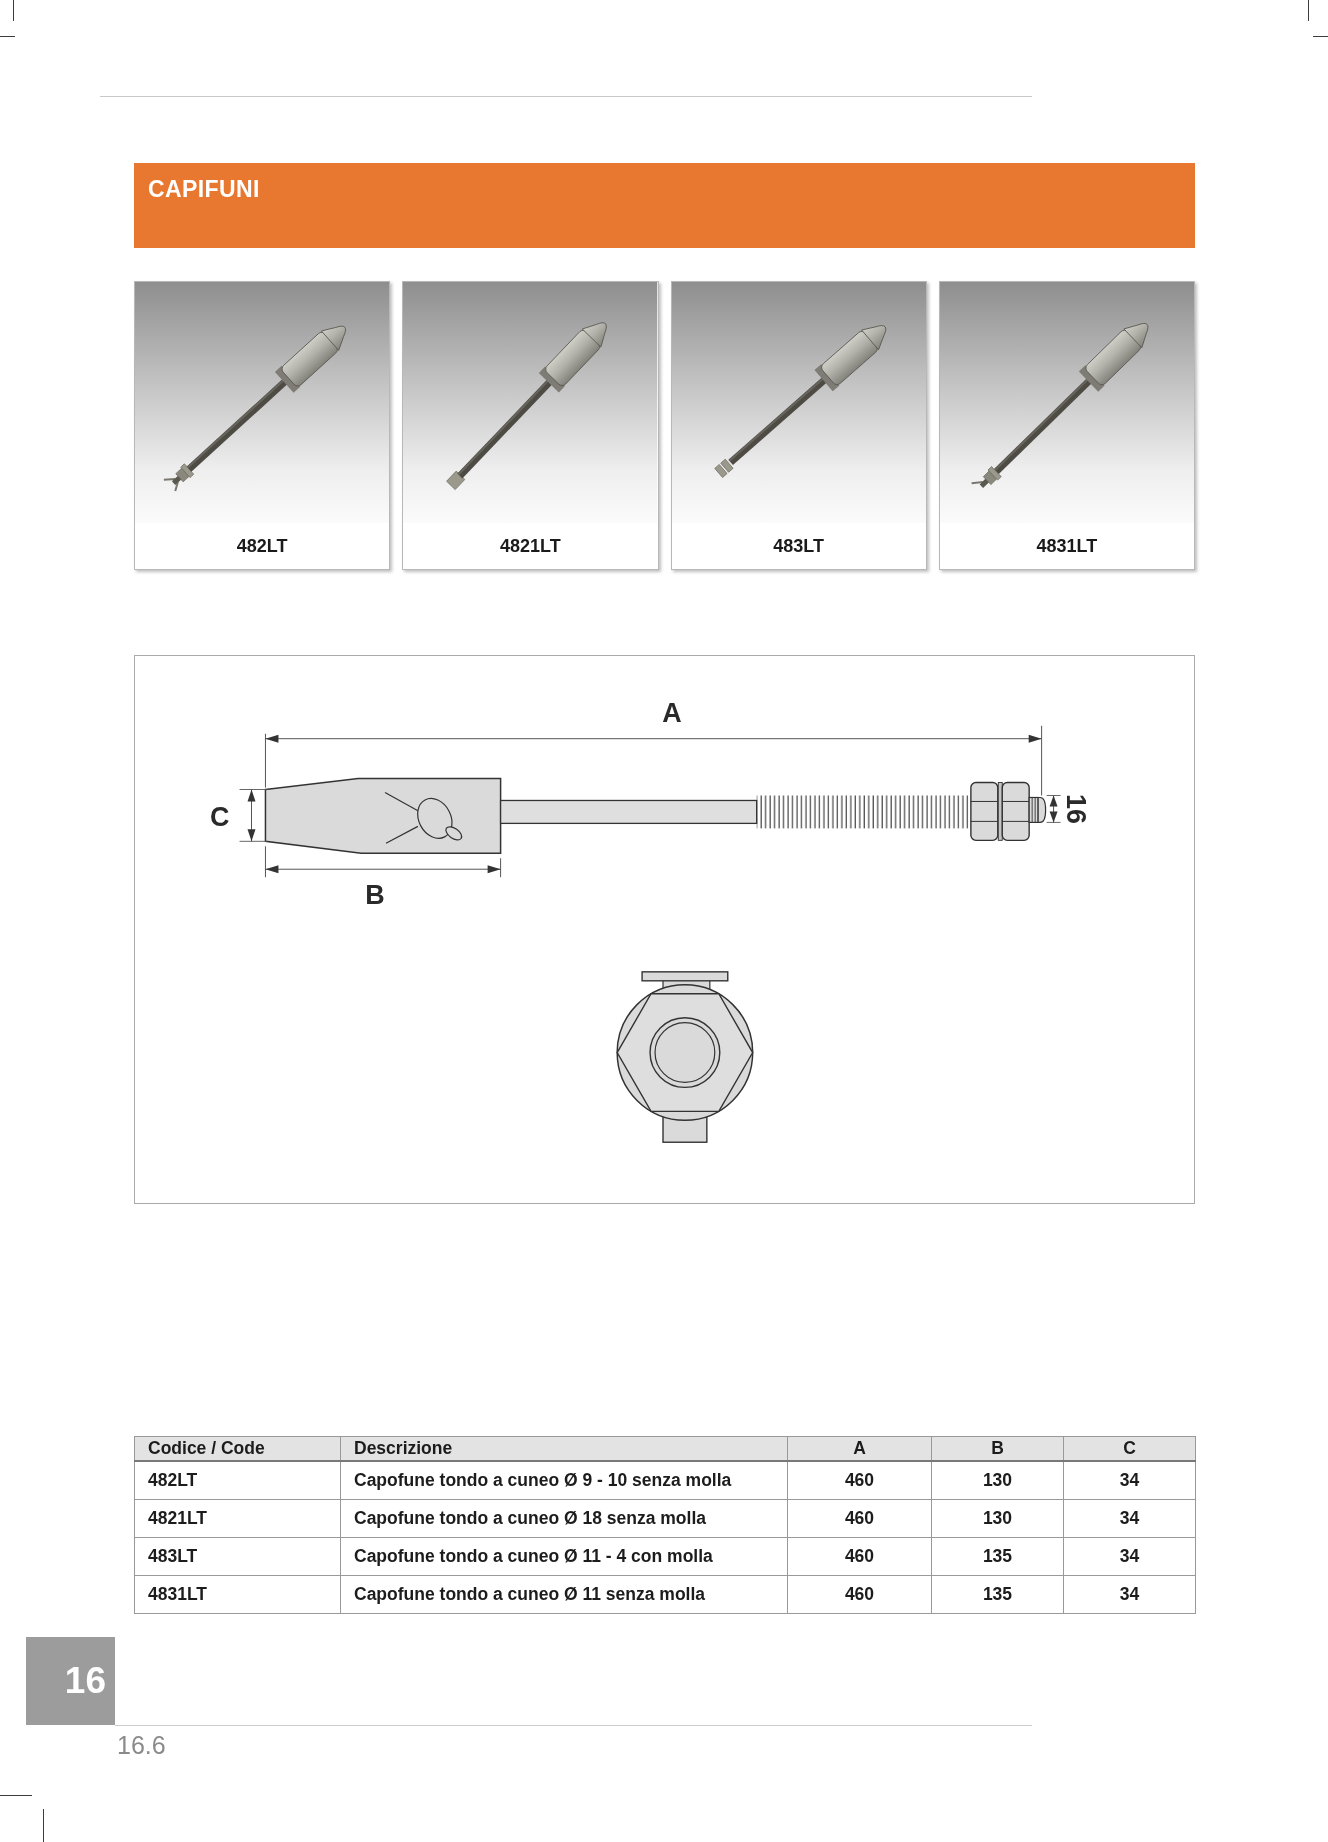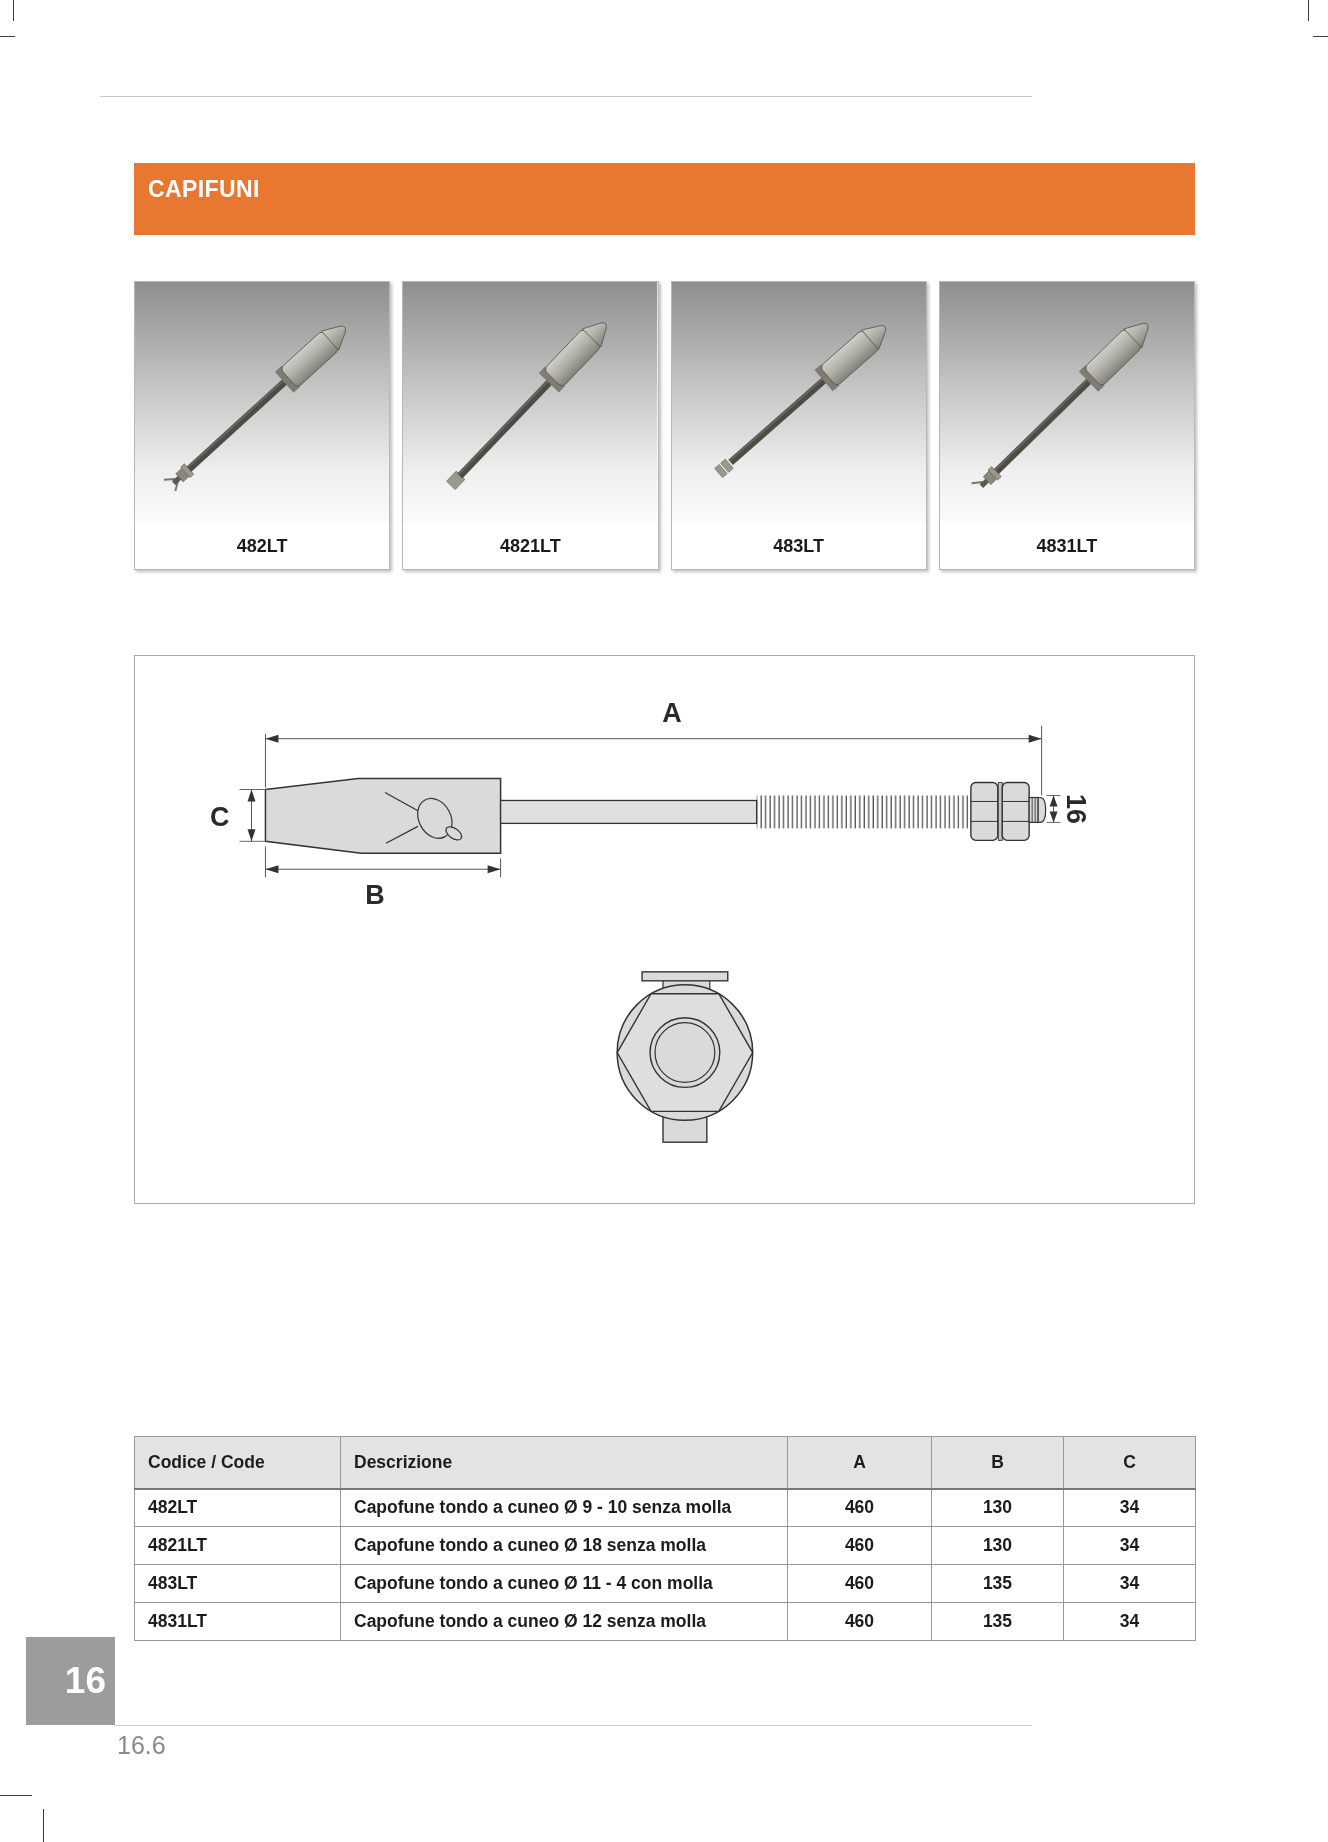--- a/index.html
+++ b/index.html
@@ -6,21 +6,21 @@
   body{font-family:"Liberation Sans", sans-serif;}
   #page{position:relative;width:1328px;height:1842px;background:#fff;overflow:hidden;}
 
   
   .mark{position:absolute;background:#3c3c3c;}
 
   
   .top-rule{position:absolute;left:100px;top:96px;width:932px;height:1px;background:#c9c9c9;}
 
   
-  .banner{position:absolute;left:134px;top:163px;width:1061px;height:72px;
+  .banner{position:absolute;left:134px;top:163px;width:1061px;height:85px;
           background:#E8772F;color:#fff;box-sizing:border-box;padding:12px 0 0 14px;}
   .banner .t1{font-size:23px;font-weight:bold;line-height:29px;letter-spacing:.4px;}
   .banner .t2{font-size:23px;font-weight:bold;font-style:italic;line-height:29px;letter-spacing:.4px;}
 
   
   .products{position:absolute;left:134px;top:281px;width:1061px;height:289px;
             display:flex;gap:12px;}
   .card{flex:1;background:#fff;border:1px solid #b8b8b8;box-sizing:border-box;
         display:flex;flex-direction:column;box-shadow:2px 2px 3px rgba(0,0,0,.25);}
   .card .photo{flex:1;min-height:0;}
@@ -31,21 +31,21 @@
   
   .diagram{position:absolute;left:134px;top:655px;width:1061px;height:549px;
            border:1px solid #aaa;box-sizing:border-box;background:#fff;}
   .diagram svg{display:block;width:100%;height:100%;}
   .dimtext{font-family:"Liberation Sans", sans-serif;font-size:27px;font-weight:bold;fill:#2a2a2a;}
 
   
   .spec{position:absolute;left:134px;top:1436px;width:1061px;border-collapse:collapse;
         table-layout:fixed;font-size:17.5px;color:#1c1c1c;}
   .spec th,.spec td{border:1px solid #999;box-sizing:border-box;overflow:hidden;white-space:nowrap;}
-  .spec th{background:#e3e3e3;height:52px;font-weight:bold;border-bottom:2px solid #787878;}
+  .spec th{background:#e3e3e3;height:24px;font-weight:bold;border-bottom:2px solid #787878;}
   .spec td{height:38px;background:#fff;font-weight:bold;}
   .spec .l{text-align:left;padding-left:13px;}
   .spec .c{text-align:center;}
   .spec td.code{font-weight:bold;}
 
   
   .chapter{position:absolute;left:26px;top:1637px;width:89px;height:88px;background:#9C9C9C;
            display:flex;align-items:center;justify-content:flex-end;box-sizing:border-box;
            padding-right:9px;color:#fff;font-size:37px;font-weight:bold;}
   .footer-rule{position:absolute;left:115px;top:1725px;width:917px;height:1px;background:#ccc;}
@@ -263,21 +263,21 @@
       </tr>
       <tr>
         <td class="l code">483LT</td>
         <td class="l">Capofune tondo a cuneo Ø 11 - 4 con molla</td>
         <td class="c">460</td>
         <td class="c">135</td>
         <td class="c">34</td>
       </tr>
       <tr>
         <td class="l code">4831LT</td>
-        <td class="l">Capofune tondo a cuneo Ø 12 senza molla</td>
+        <td class="l">Capofune tondo a cuneo Ø 11 senza molla</td>
         <td class="c">460</td>
         <td class="c">135</td>
         <td class="c">34</td>
       </tr>
     </tbody>
   </table>
 
   <div class="chapter" style="background: rgb(156, 156, 156);">
     <span>16</span>
   </div>

